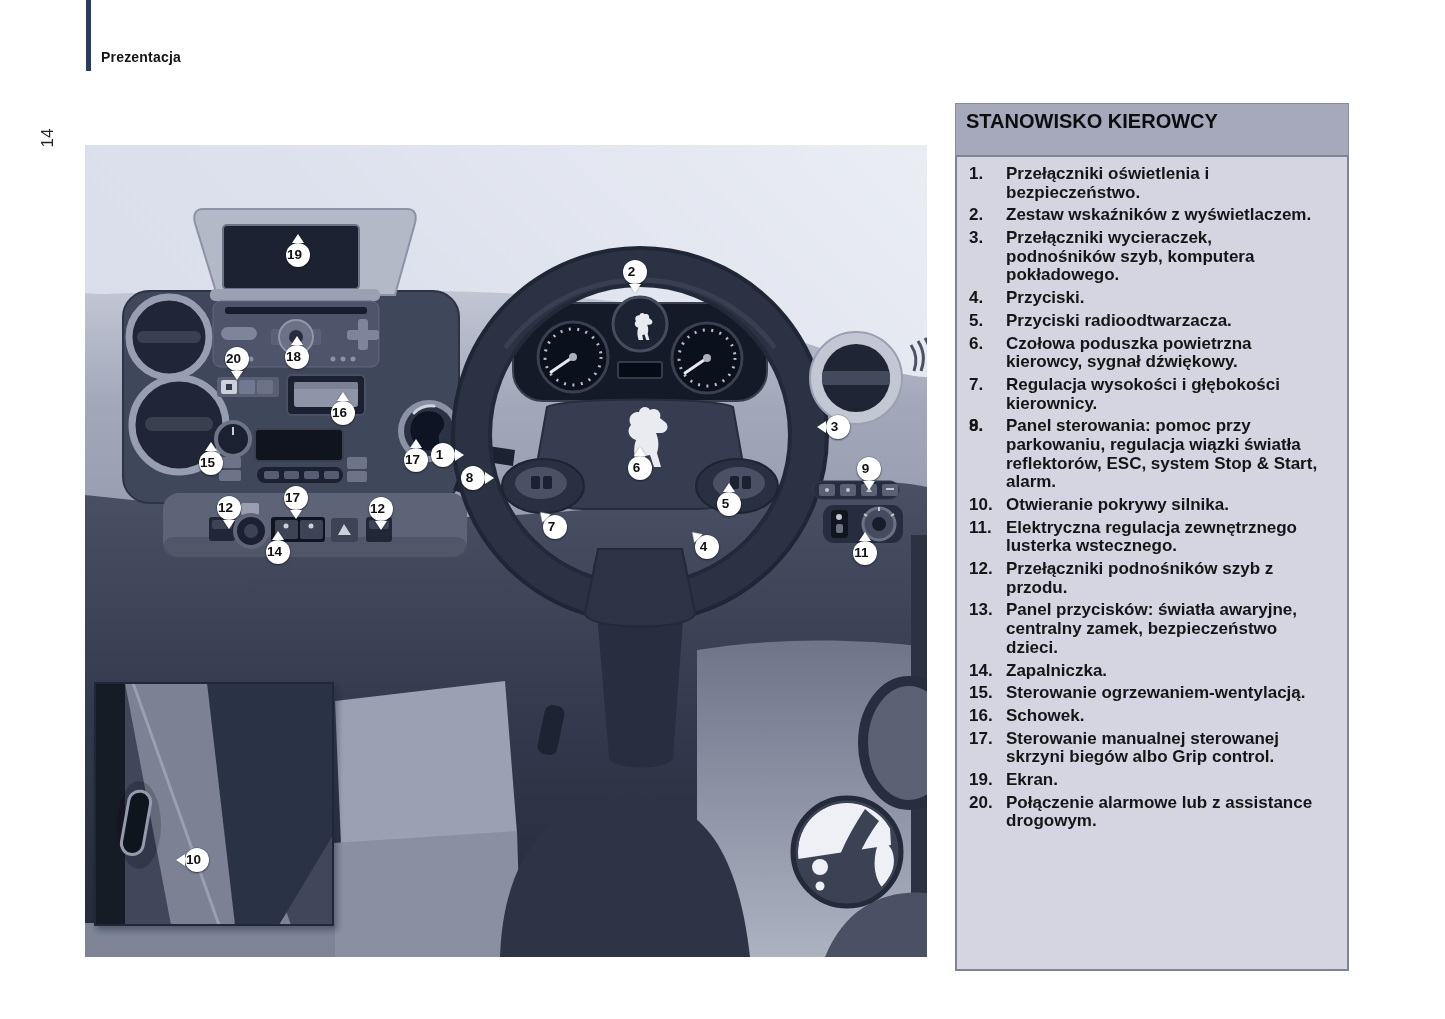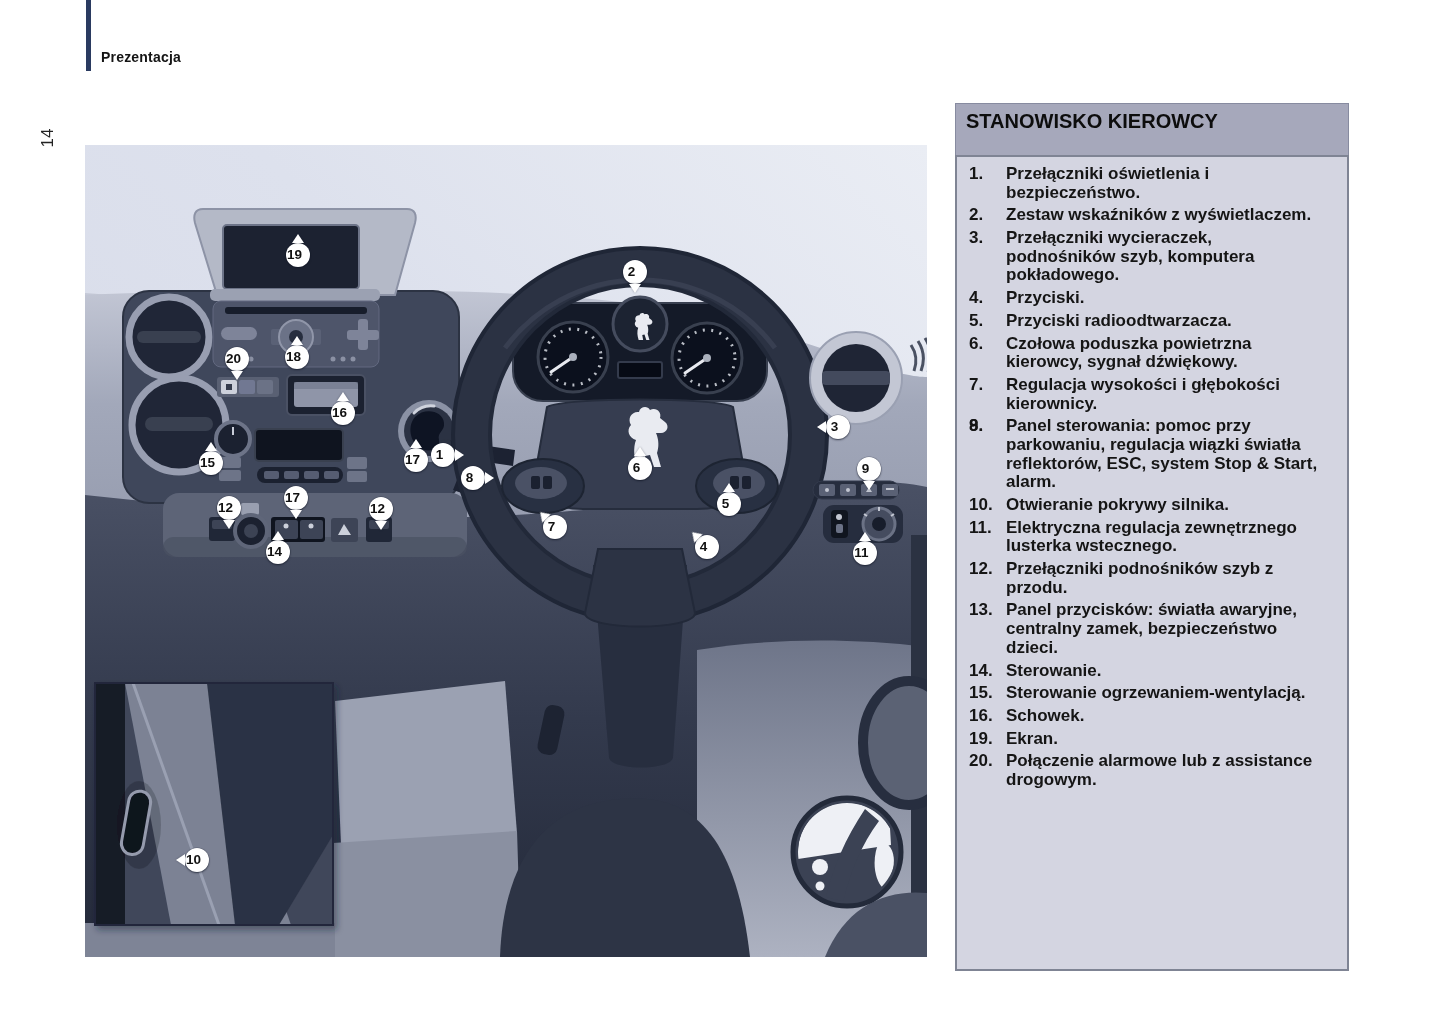--- a/index.html
+++ b/index.html
@@ -421,21 +421,22 @@
       <li><span class="num">4.</span><span class="txt">Przyciski.</span></li>
       <li><span class="num">5.</span><span class="txt">Przyciski radioodtwarzacza.</span></li>
       <li><span class="num">6.</span><span class="txt">Czołowa poduszka powietrzna kierowcy, sygnał dźwiękowy.</span></li>
       <li><span class="num">7.</span><span class="txt">Regulacja wysokości i głębokości kierownicy.</span></li>
       <li><span class="num">8.</span></li>
       <li><span class="num">9.</span><span class="txt">Panel sterowania: pomoc przy parkowaniu, regulacja wiązki światła reflektorów, ESC, system Stop &amp; Start, alarm.</span></li>
       <li><span class="num">10.</span><span class="txt">Otwieranie pokrywy silnika.</span></li>
       <li><span class="num">11.</span><span class="txt">Elektryczna regulacja zewnętrznego lusterka wstecznego.</span></li>
       <li><span class="num">12.</span><span class="txt">Przełączniki podnośników szyb z przodu.</span></li>
       <li><span class="num">13.</span><span class="txt">Panel przycisków: światła awaryjne, centralny zamek, bezpieczeństwo dzieci.</span></li>
-      <li><span class="num">14.</span><span class="txt">Sterowanie.</span></li>
+      <li><span class="num">14.</span><span class="txt">Zapalniczka.</span></li>
       <li><span class="num">15.</span><span class="txt">Sterowanie ogrzewaniem-wentylacją.</span></li>
       <li><span class="num">16.</span><span class="txt">Schowek.</span></li>
+      <li><span class="num">17.</span><span class="txt">Sterowanie manualnej sterowanej skrzyni biegów albo Grip control.</span></li>
       <li><span class="num">19.</span><span class="txt">Ekran.</span></li>
       <li><span class="num">20.</span><span class="txt">Połączenie alarmowe lub z assistance drogowym.</span></li>
     </ol>
   </aside>
 
 </div>
 
 </body></html>

